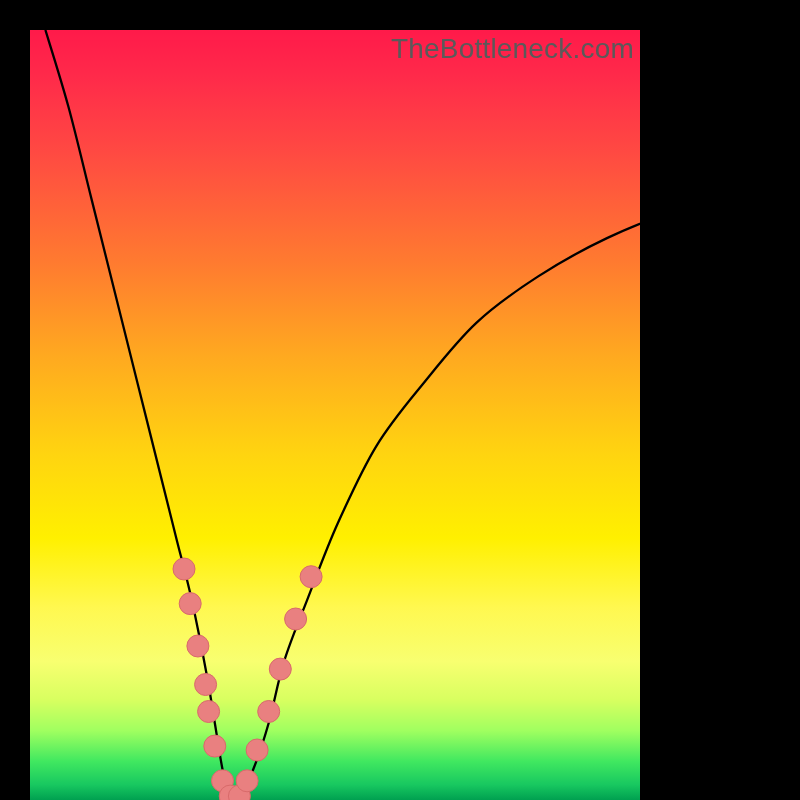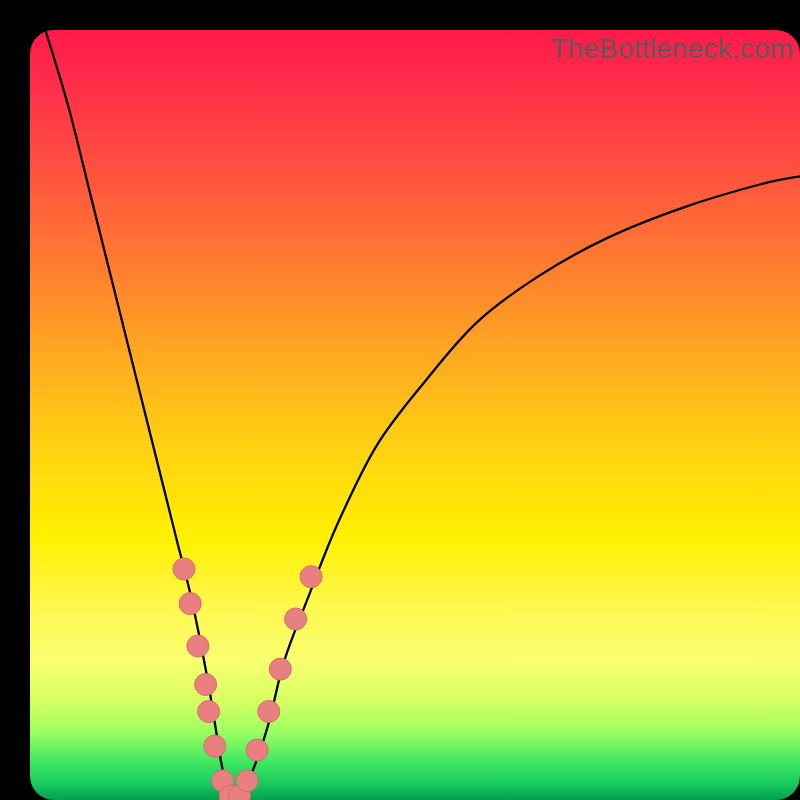--- a/index.html
+++ b/index.html
@@ -2,24 +2,23 @@
 <html><head>
 <meta charset="utf-8">
 <style>
   * { margin: 0; padding: 0; box-sizing: border-box; }
   html, body { width: 800px; height: 800px; overflow: hidden; }
   body { background: #000; font-family: Arial, sans-serif; }
   .frame {
     position: absolute;
     left: 30px;
     top: 30px;
-    width: 770px;
+    width: 610px;
     height: 770px;
     overflow: hidden;
-    border-radius: 24px;
   }
   .gradient {
     position: absolute;
     inset: 0;
     background: linear-gradient(to bottom,
       #ff1a4a 0%,
       #ff2a4a 6%,
       #ff4a42 16%,
       #ff7a30 30%,
       #ffa820 42%,

